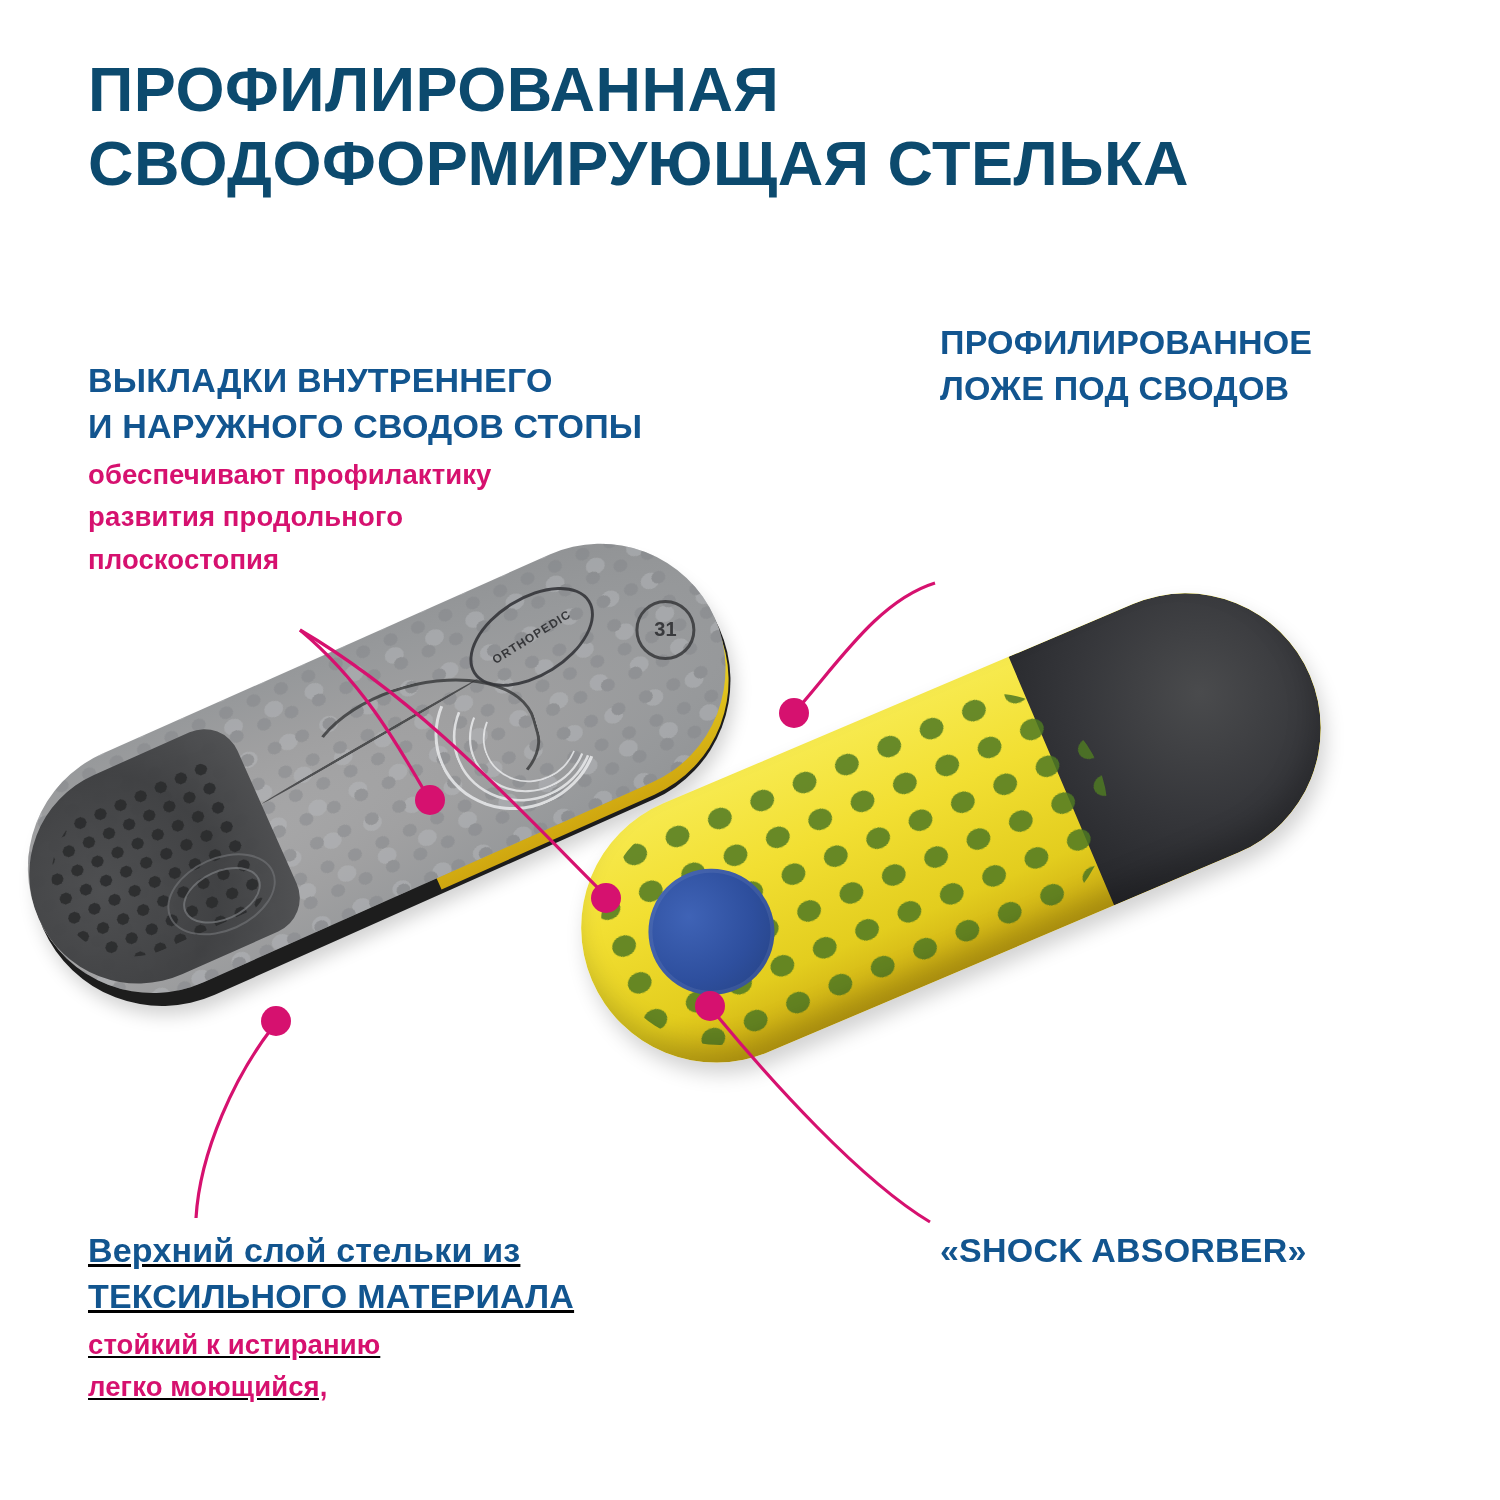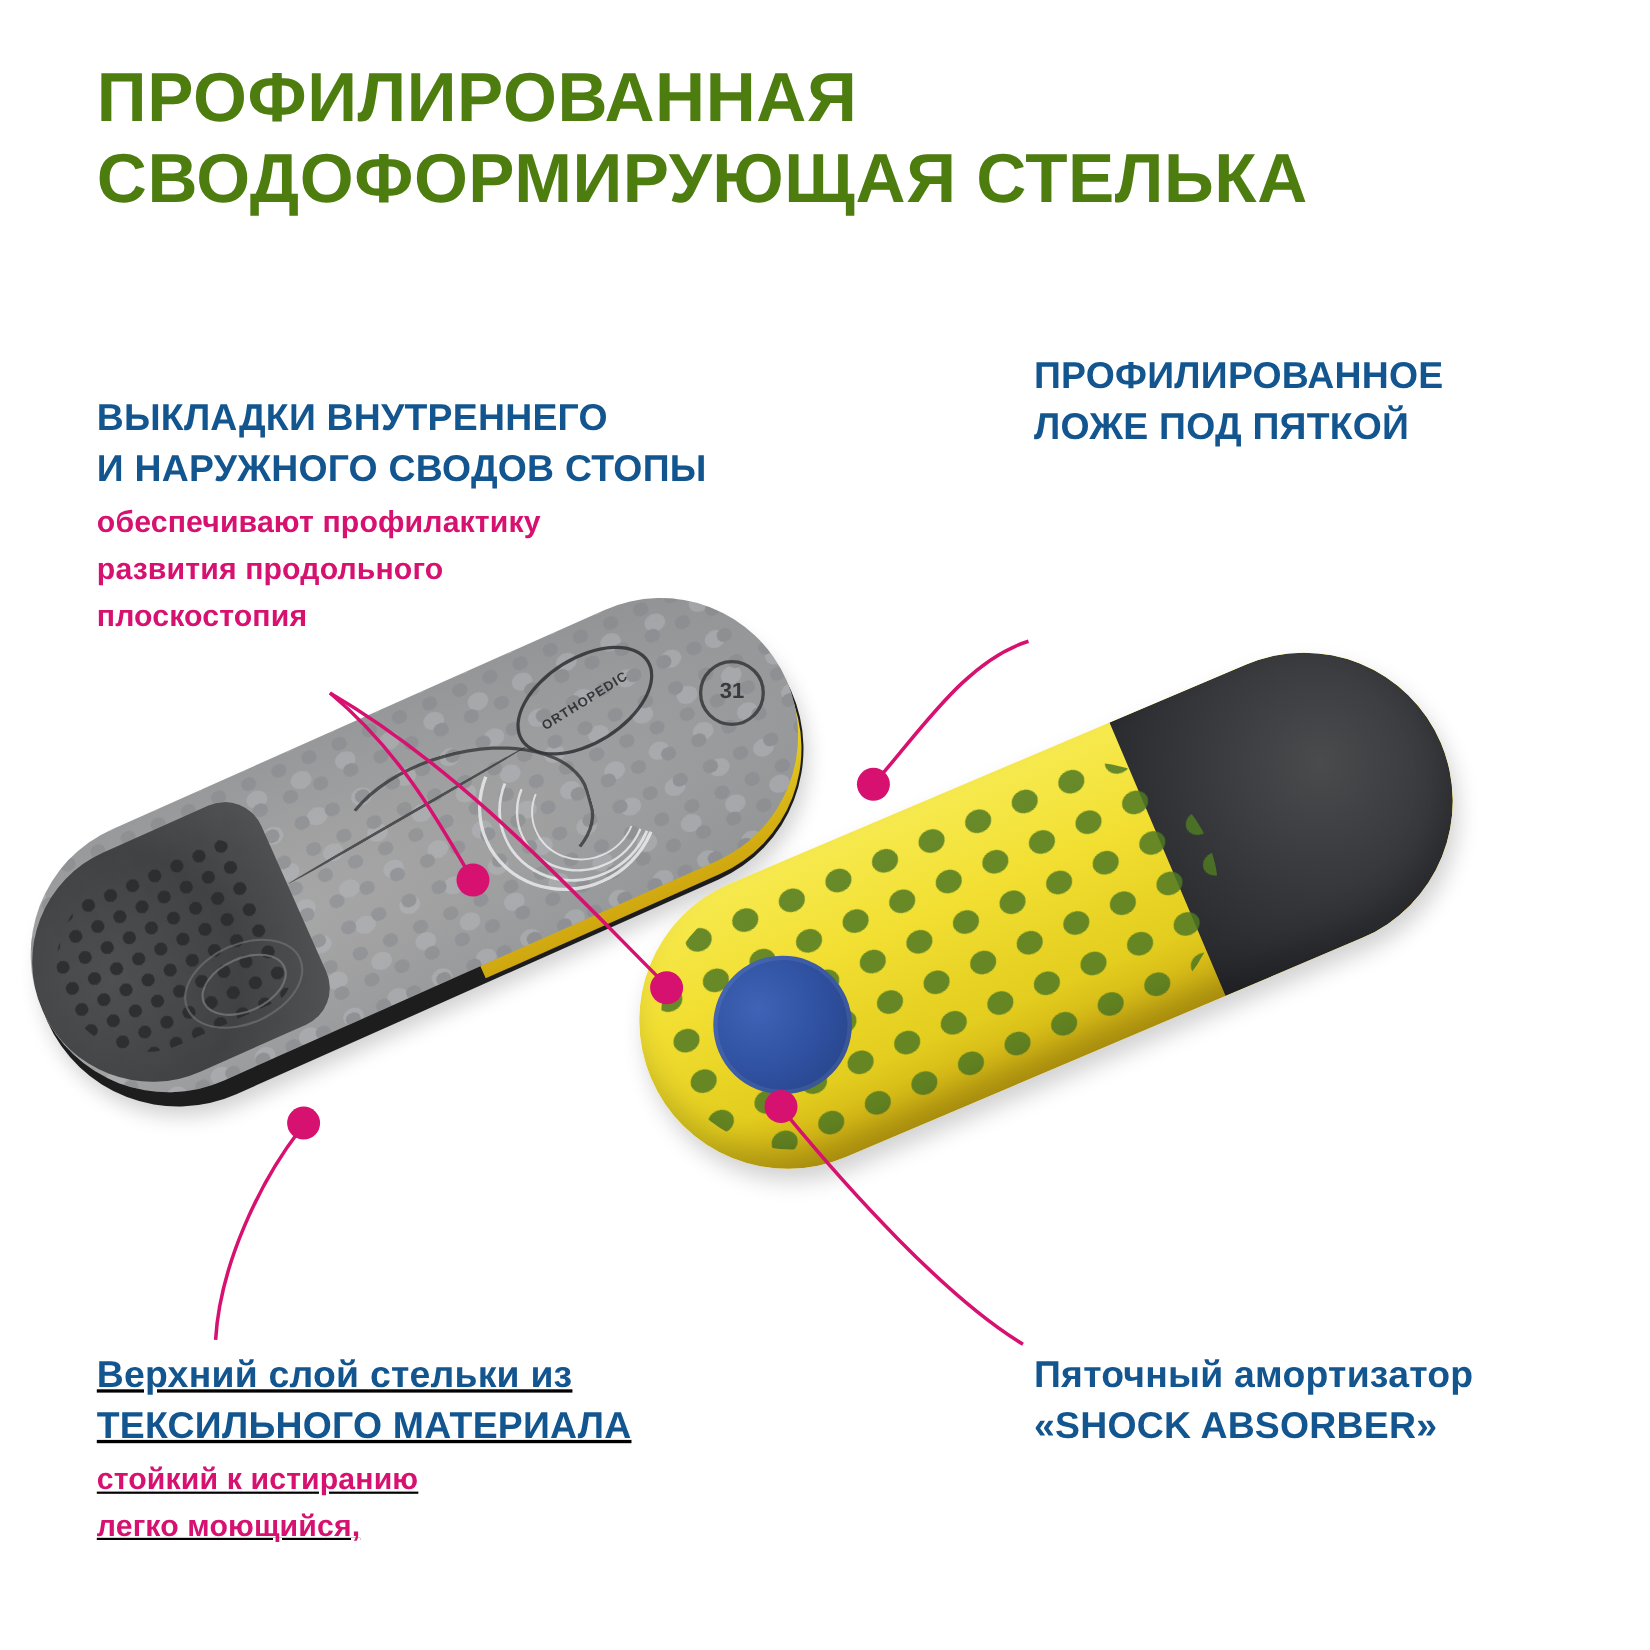--- a/index.html
+++ b/index.html
@@ -15,21 +15,21 @@
     overflow: hidden;
     font-family: "Liberation Sans", sans-serif;
   }
 
   
   .title {
     position: absolute;
     left: 88px;
     top: 52px;
     width: 1340px;
-    color: #4d7c0f;
+    color: #0c4a6e;
     font-size: 63px;
     font-weight: bold;
     line-height: 1.18;
     letter-spacing: 0.5px;
   }
 
   
   .callout { position: absolute; }
   .callout .head {
     color: #12558f;
@@ -325,35 +325,34 @@
     <div class="sub">
       <div>обеспечивают профилактику</div>
       <div>развития продольного</div>
       <div>плоскостопия</div>
     </div>
   </div>
 
   <div class="callout" id="callout-heelbed">
     <div class="head">
       <div>ПРОФИЛИРОВАННОЕ</div>
-      <div>ЛОЖЕ ПОД ПЯТКОЙ</div>
+      <div>ЛОЖЕ ПОД СВОДОВ</div>
     </div>
   </div>
 
   <div class="callout" id="callout-textile">
     <div class="head">
       <div>Верхний слой стельки из</div>
       <div>ТЕКСИЛЬНОГО МАТЕРИАЛА</div>
     </div>
     <div class="sub">
       <div>стойкий к истиранию</div>
       <div>легко моющийся,</div>
     </div>
   </div>
 
   <div class="callout" id="callout-shock">
     <div class="head">
-      <div>Пяточный амортизатор</div>
       <div>«SHOCK ABSORBER»</div>
     </div>
   </div>
 
 </div>
 
 </body></html>

